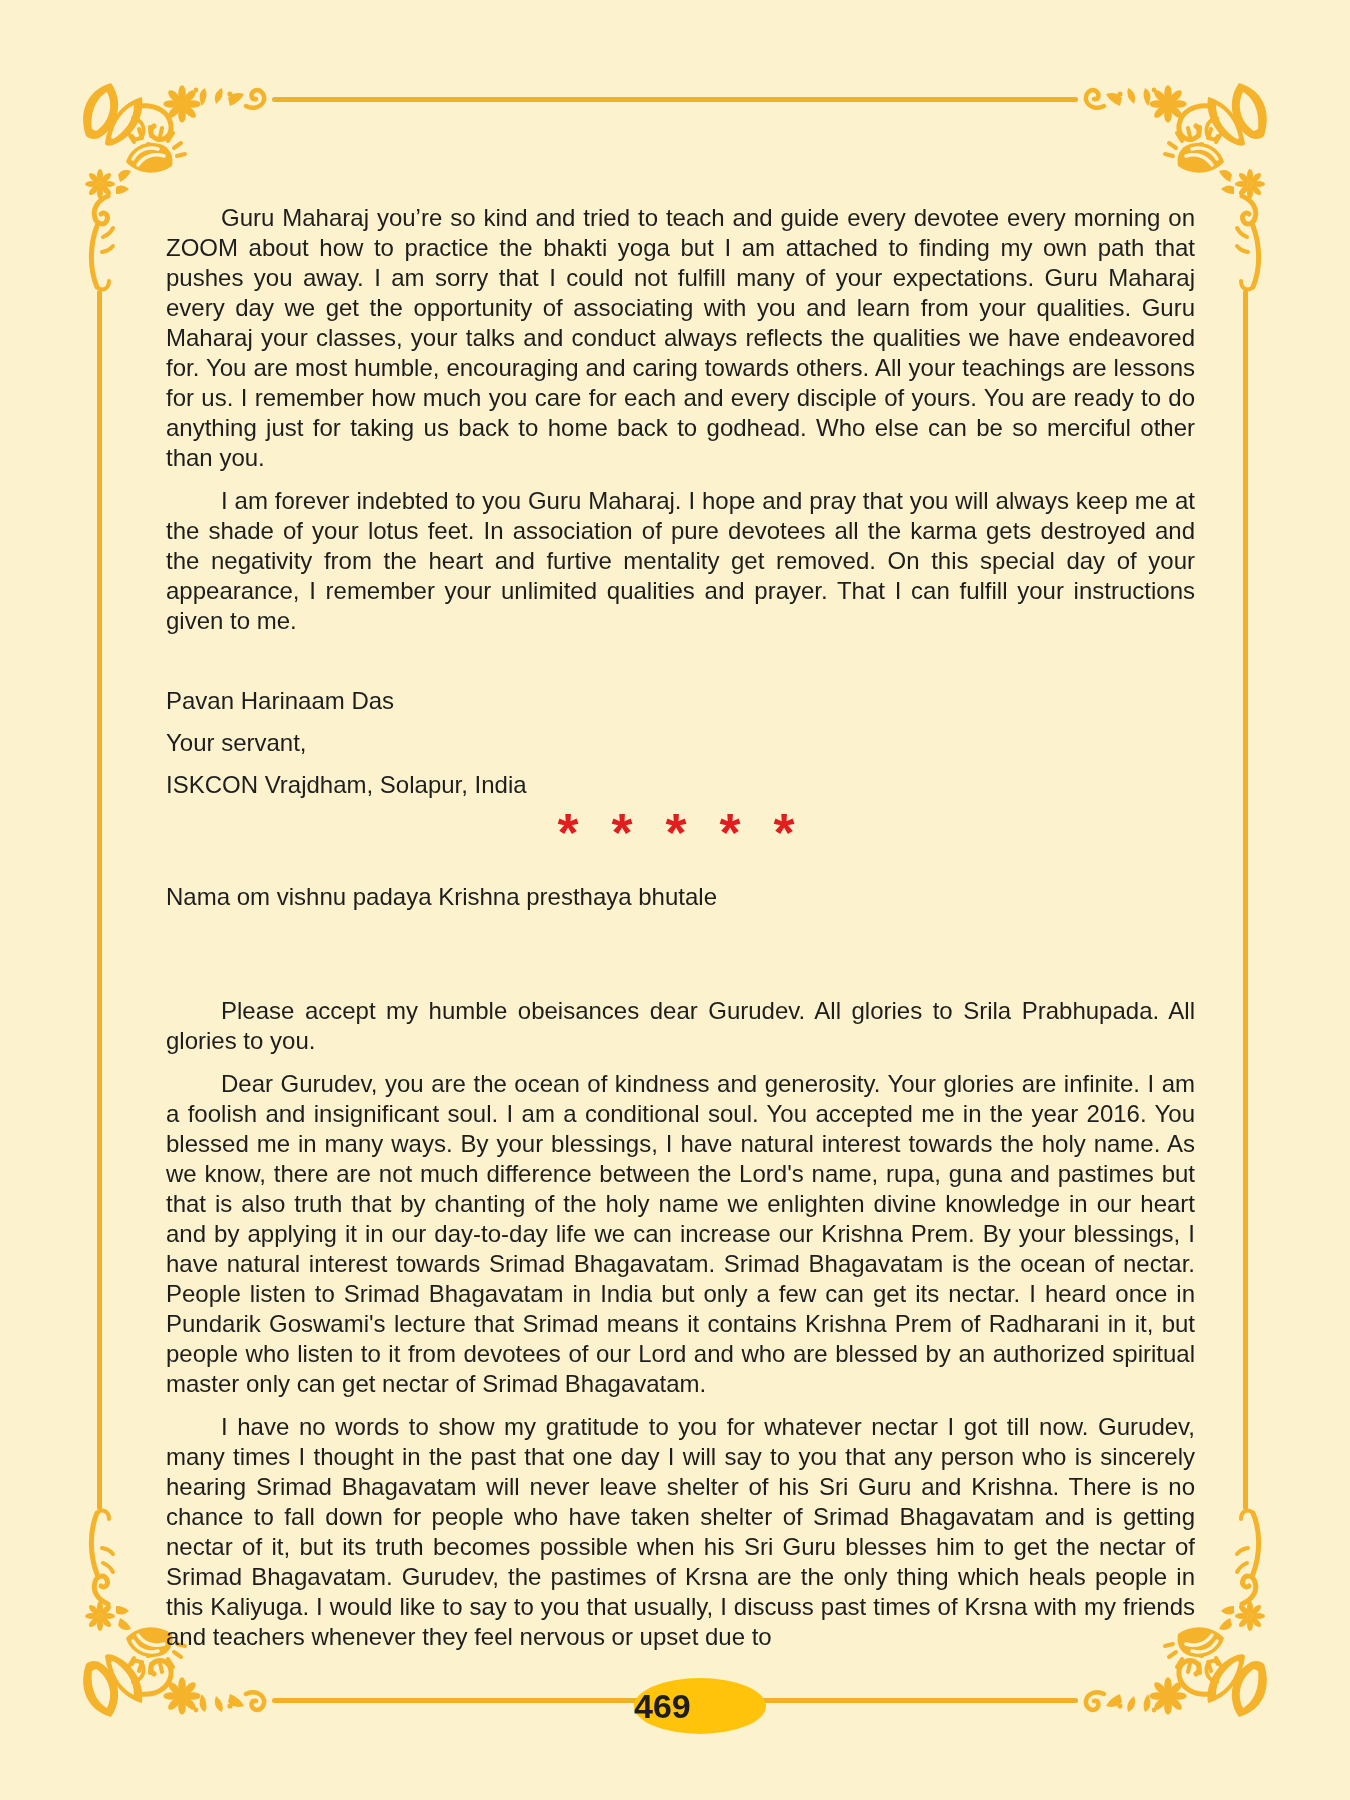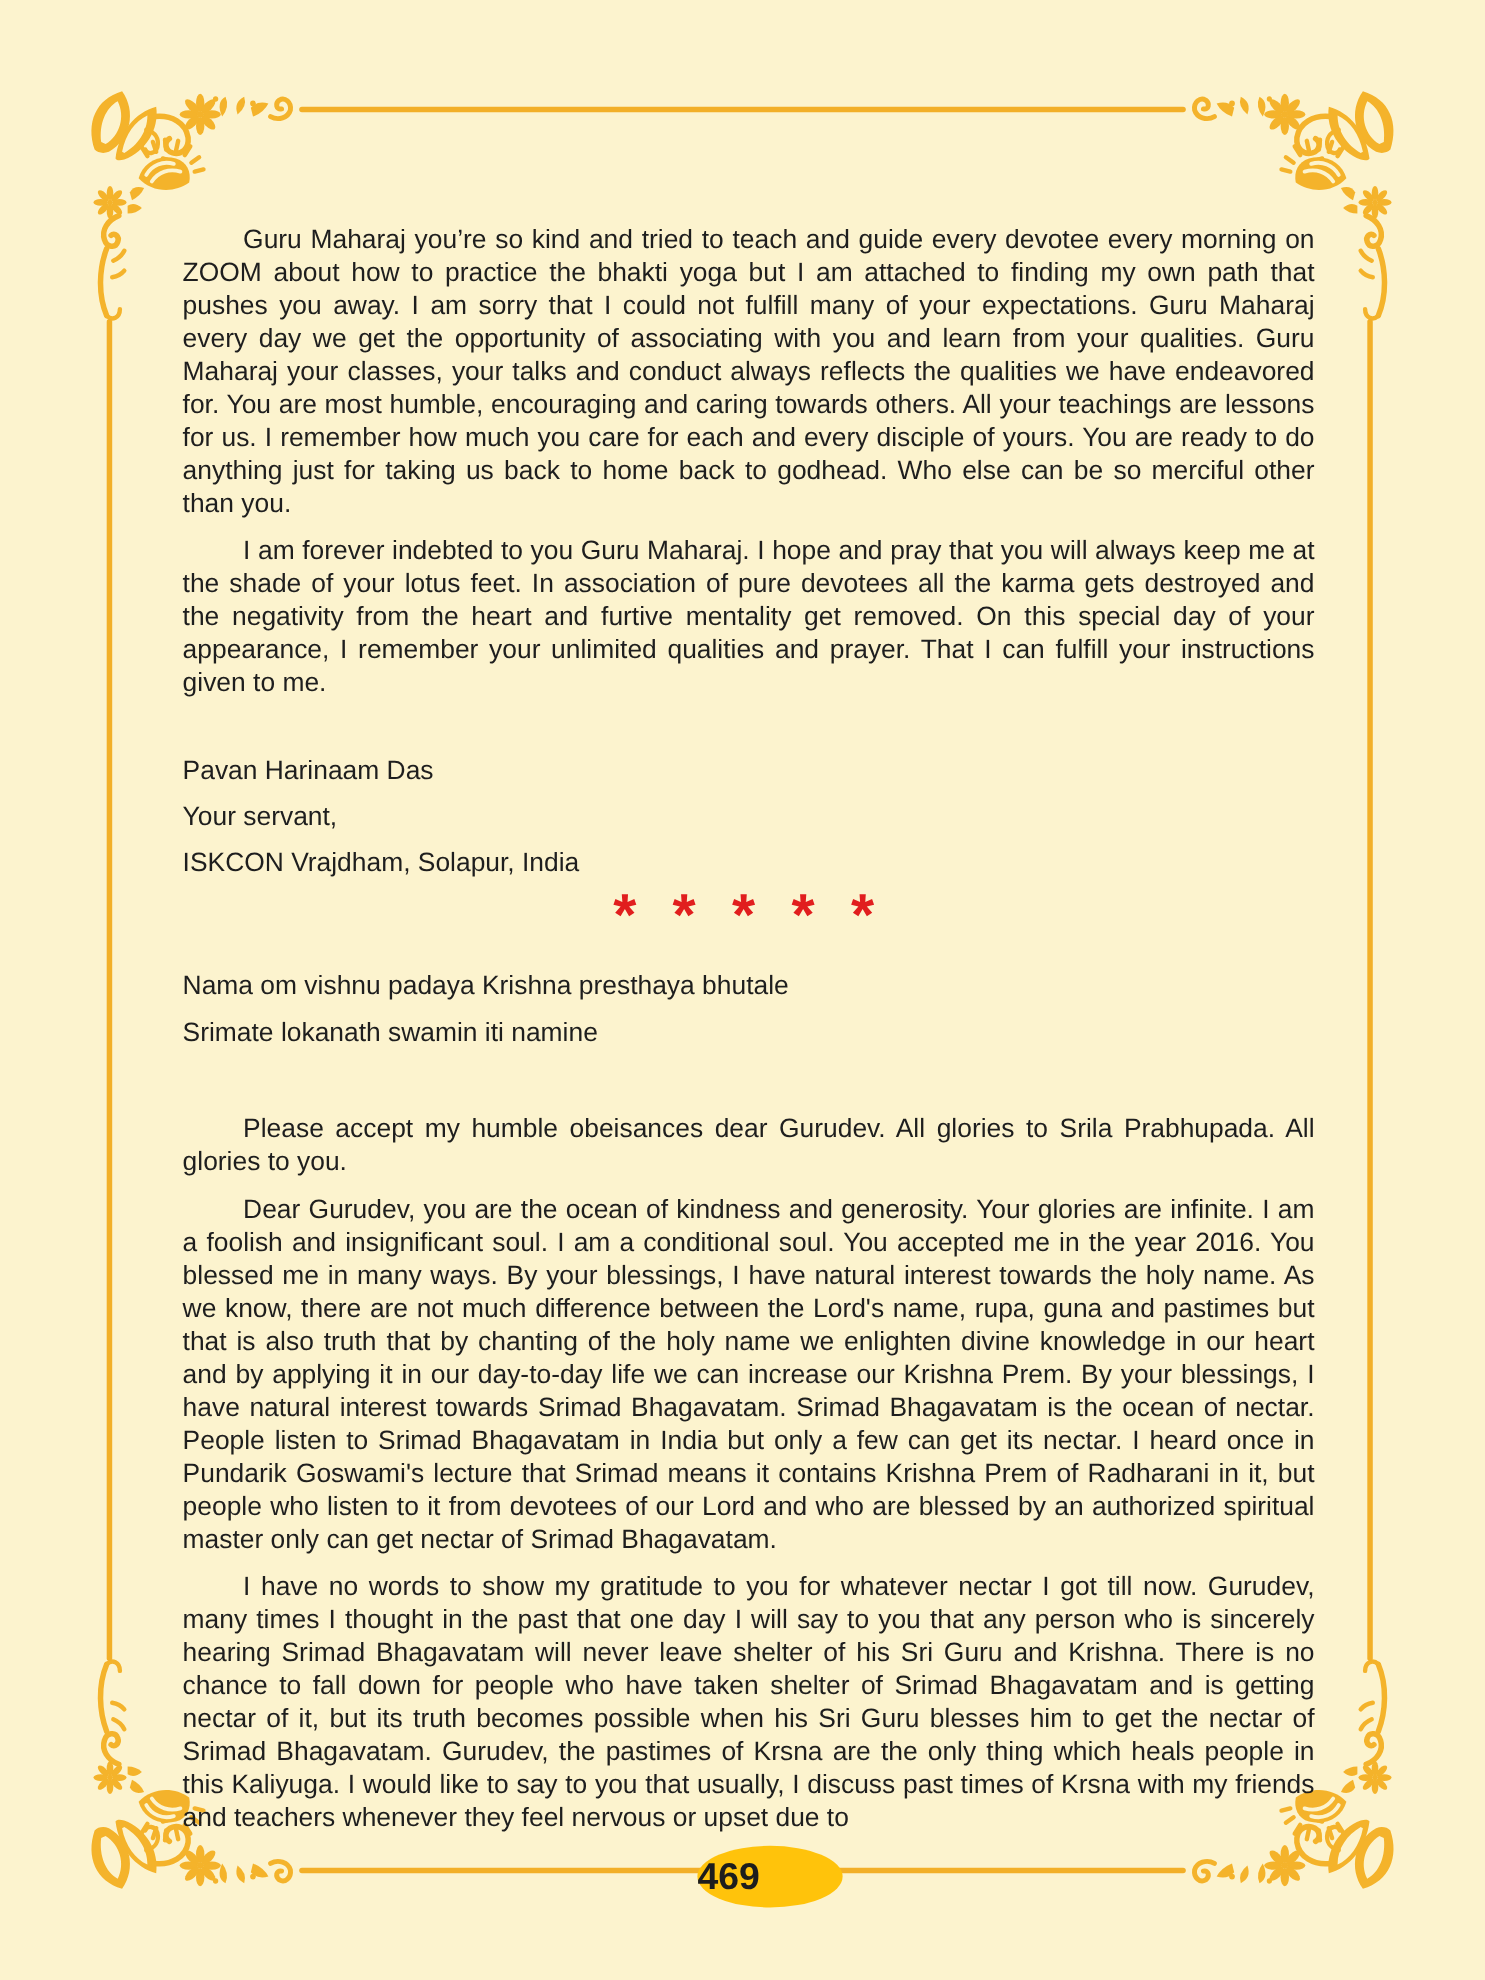--- a/index.html
+++ b/index.html
@@ -27,21 +27,21 @@
   .content{position:absolute; left:166px; right:155px; top:203px; font-size:24px; line-height:30px;}
   .para{margin:0 0 13px 0; text-align:justify; text-indent:55px;}
   .signature{margin-top:50px;}
   .sig-line{margin:0 0 12px 0;}
   .separator{
     margin-top:6px; text-align:center; color:var(--red);
     font-size:54px; line-height:40px; height:42px; letter-spacing:9px; font-weight:bold;
   }
   .invocation{margin-top:28px;}
   .invoc-line{margin:0 0 12px 0;}
-  .letter2-paras .para:first-child{margin-top:58px;}
+  .letter2-paras .para:first-child{margin-top:84px;}
   .letter2-paras .para:last-child{margin-bottom:0;}
   
   .page-number-oval{
     position:absolute; left:634px; top:1678px; width:132px; height:56px;
     background:var(--oval-gold); border-radius:50%;
     display:flex; align-items:center; justify-content:flex-start;
     font-size:34px; font-weight:700; color:#1d1d1d;
   }
 </style>
 </head>
@@ -153,21 +153,20 @@
     <div class="signature">
         <p class="sig-line">Pavan Harinaam Das</p>
         <p class="sig-line">Your servant,</p>
         <p class="sig-line">ISKCON Vrajdham, Solapur, India</p>
       </div>
 
     <div class="separator">* * * * *</div>
 
     <div class="invocation">
         <p class="invoc-line">Nama om vishnu padaya Krishna presthaya bhutale</p>
-        <p class="invoc-line">Srimate lokanath swamin iti namine</p>
       </div>
 
     <div class="letter2-paras">
         <p class="para">Please accept my humble obeisances dear Gurudev. All glories to Srila Prabhupada. All glories to you.</p>
         <p class="para">Dear Gurudev, you are the ocean of kindness and generosity. Your glories are infinite. I am a foolish and insignificant soul. I am a conditional soul. You accepted me in the year 2016. You blessed me in many ways. By your blessings, I have natural interest towards the holy name. As we know, there are not much difference between the Lord's name, rupa, guna and pastimes but that is also truth that by chanting of the holy name we enlighten divine knowledge in our heart and by applying it in our day-to-day life we can increase our Krishna Prem. By your blessings, I have natural interest towards Srimad Bhagavatam. Srimad Bhagavatam is the ocean of nectar. People listen to Srimad Bhagavatam in India but only a few can get its nectar. I heard once in Pundarik Goswami's lecture that Srimad means it contains Krishna Prem of Radharani in it, but people who listen to it from devotees of our Lord and who are blessed by an authorized spiritual master only can get nectar of Srimad Bhagavatam.</p>
         <p class="para">I have no words to show my gratitude to you for whatever nectar I got till now. Gurudev, many times I thought in the past that one day I will say to you that any person who is sincerely hearing Srimad Bhagavatam will never leave shelter of his Sri Guru and Krishna. There is no chance to fall down for people who have taken shelter of Srimad Bhagavatam and is getting nectar of it, but its truth becomes possible when his Sri Guru blesses him to get the nectar of Srimad Bhagavatam. Gurudev, the pastimes of Krsna are the only thing which heals people in this Kaliyuga. I would like to say to you that usually, I discuss past times of Krsna with my friends and teachers whenever they feel nervous or upset due to</p>
       </div>
 
   </main>
 

